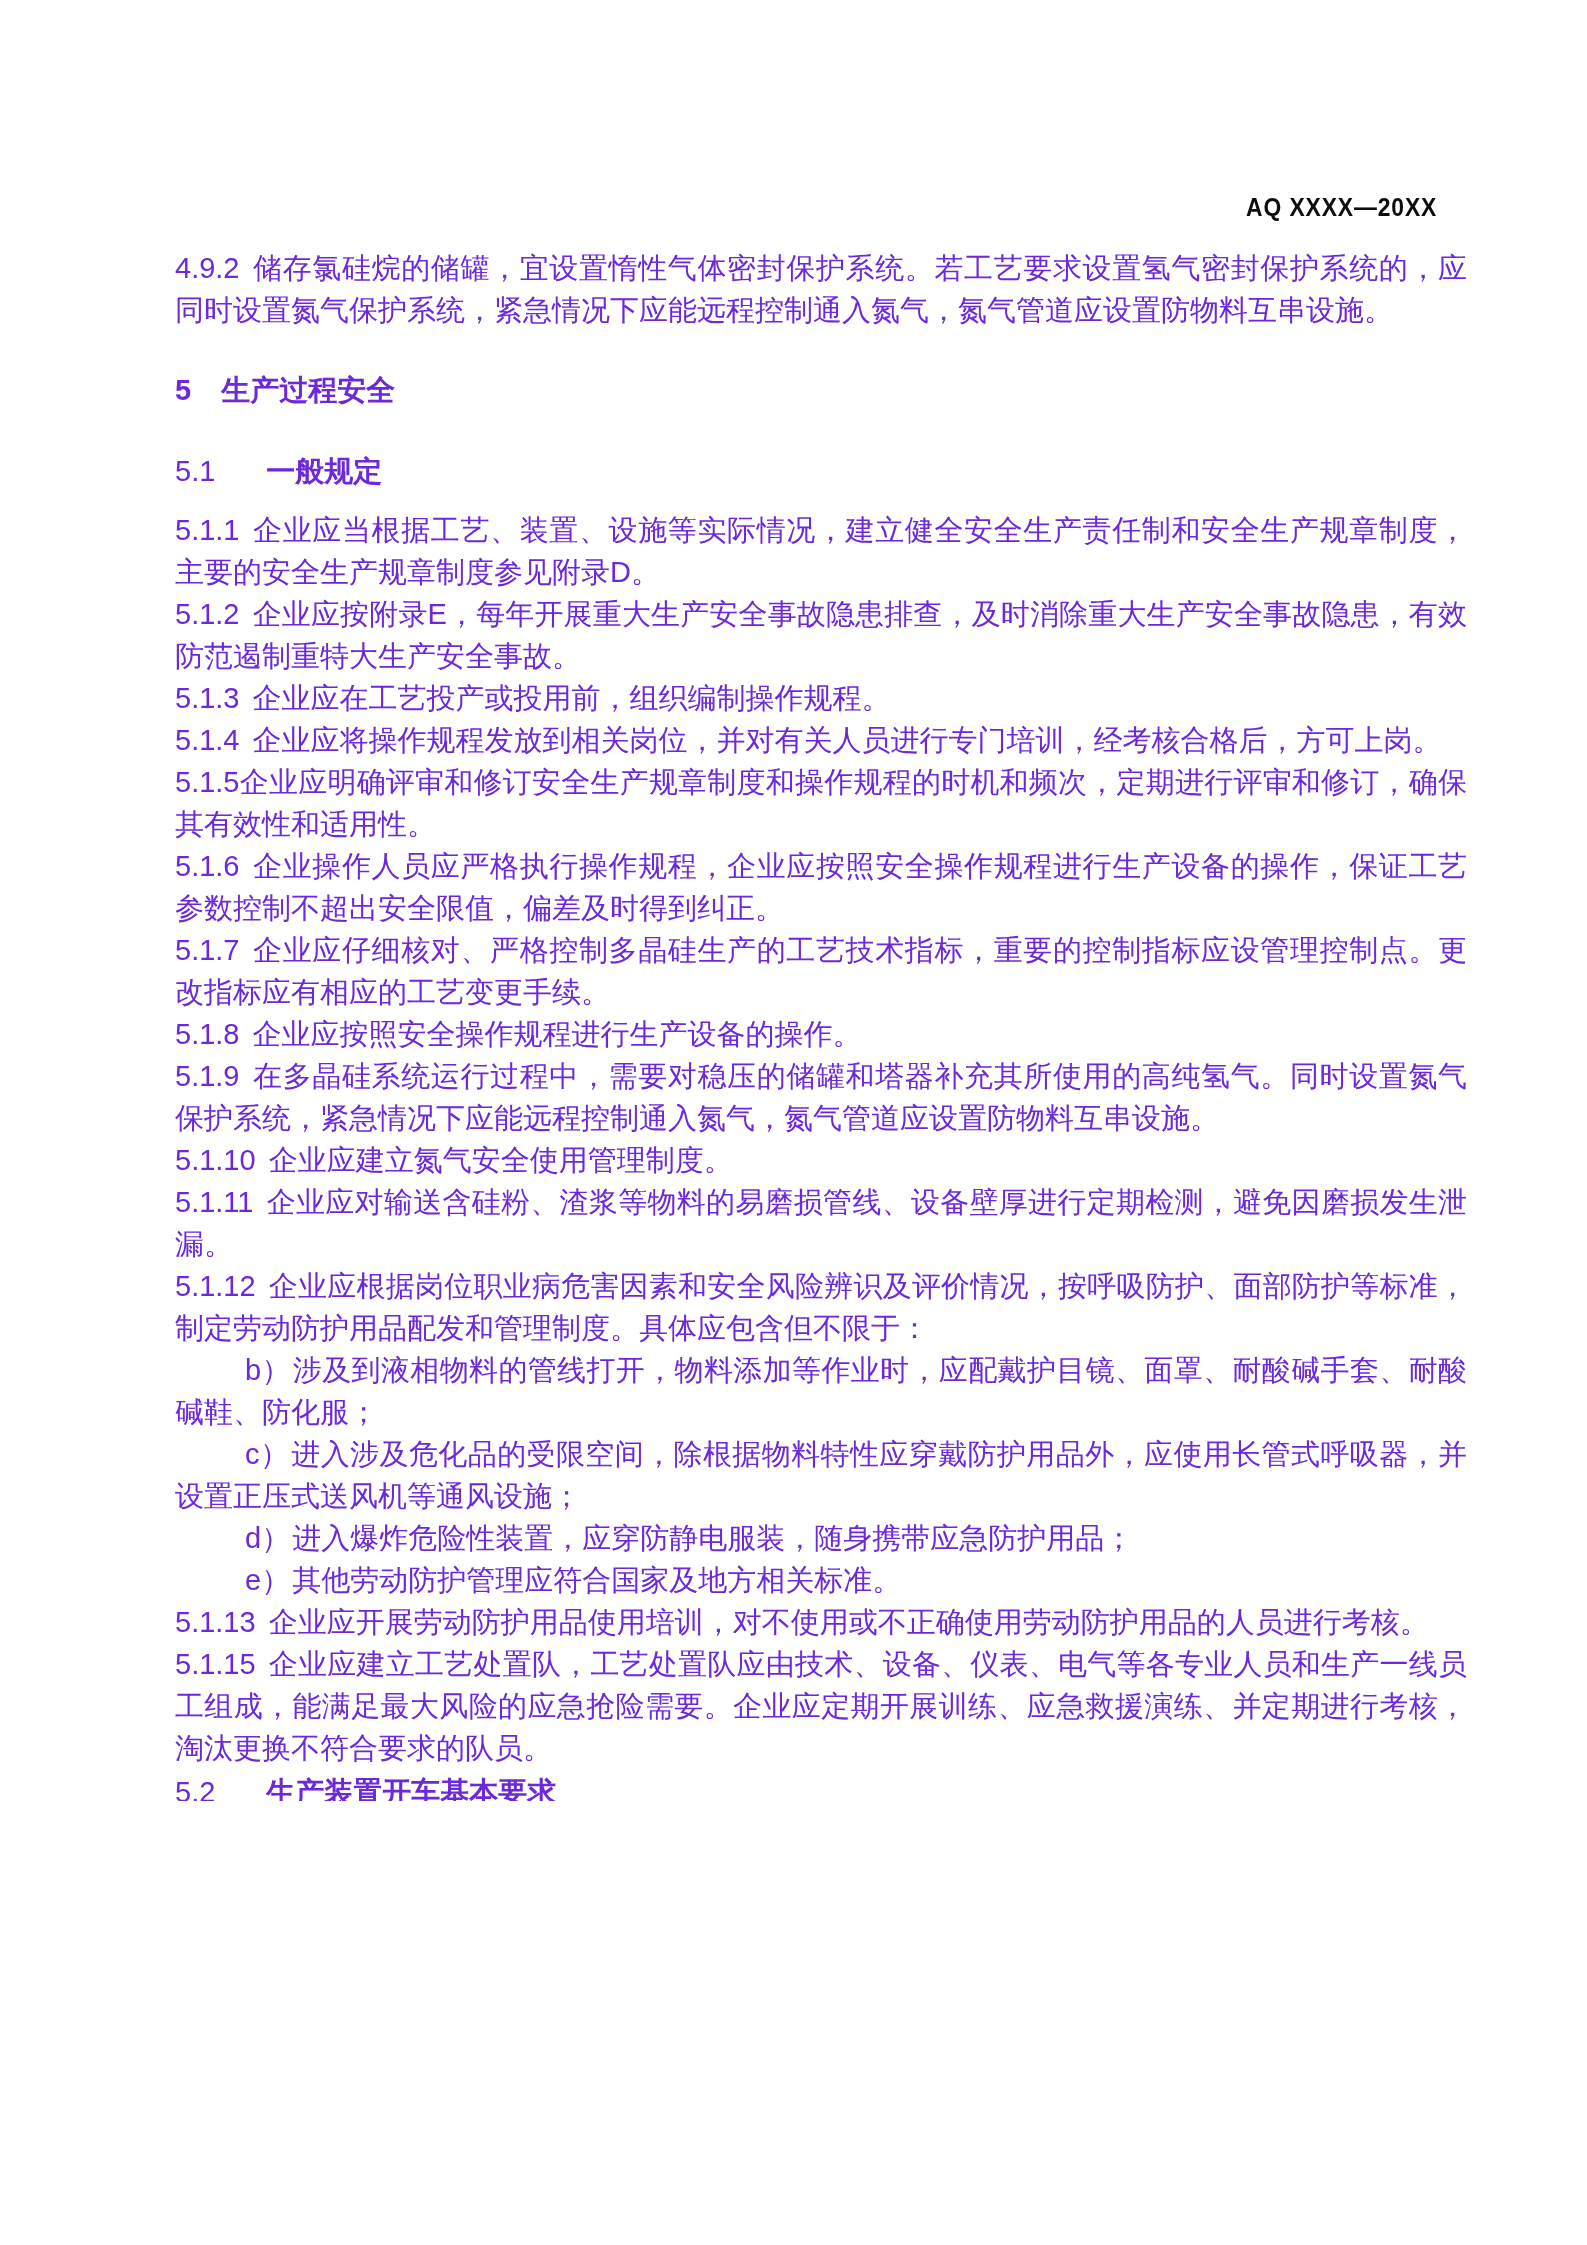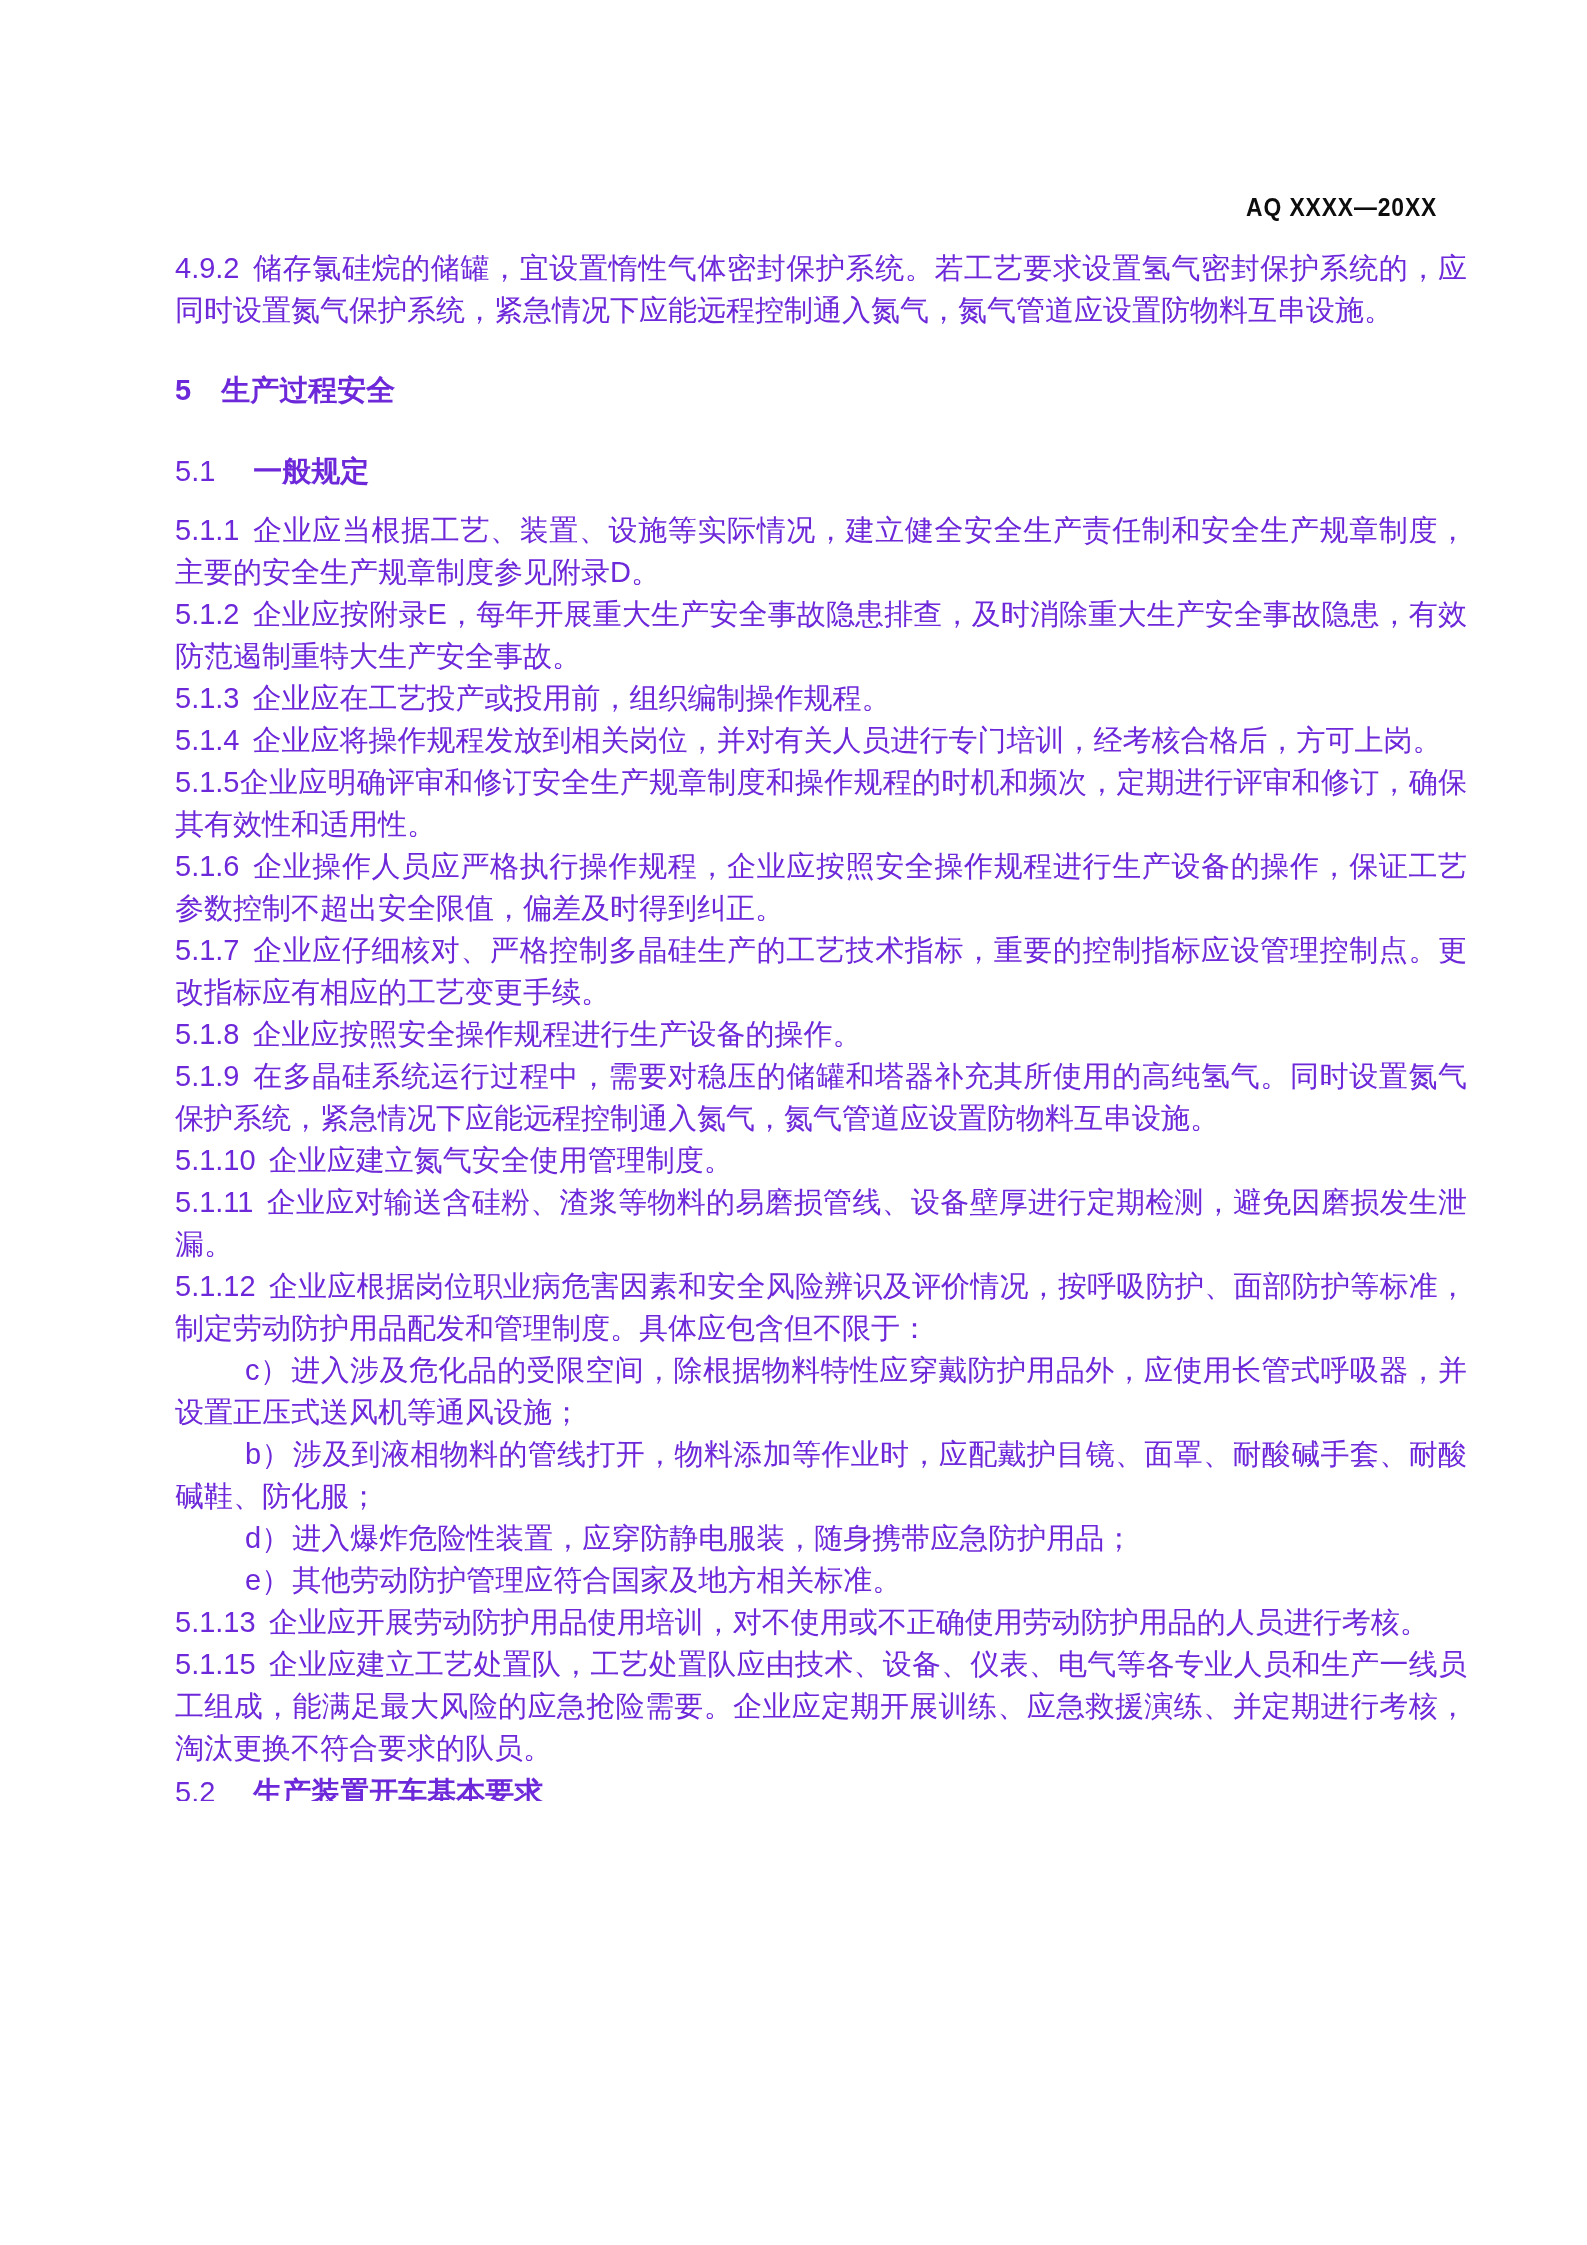--- a/index.html
+++ b/index.html
@@ -61,21 +61,21 @@
   }
   .h1 .num {
     margin-right: 30px;
   }
   .h2 {
     margin: 2px 0 17px 0 !important;
     text-align: left;
   }
   .h2 .num {
     font-weight: 400;
-    margin-right: 38px;
+    margin-right: 51px;
   }
   .h2 .ttl {
     font-weight: 700;
   }
   .page-number {
     position: absolute;
     top: 2046px;
     right: 147px;
     font-family: "Liberation Serif", "DejaVu Serif", serif;
     font-size: 27px;
@@ -107,22 +107,22 @@
       <p class="para"><span class="num">5.1.3</span><span class="txt">企业应在工艺投产或投用前，组织编制操作规程。</span></p>
       <p class="para"><span class="num">5.1.4</span><span class="txt">企业应将操作规程发放到相关岗位，并对有关人员进行专门培训，经考核合格后，方可上岗。</span></p>
       <p class="para nospace"><span class="num">5.1.5</span><span class="txt">企业应明确评审和修订安全生产规章制度和操作规程的时机和频次，定期进行评审和修订，确保其有效性和适用性。</span></p>
       <p class="para"><span class="num">5.1.6</span><span class="txt">企业操作人员应严格执行操作规程，企业应按照安全操作规程进行生产设备的操作，保证工艺参数控制不超出安全限值，偏差及时得到纠正。</span></p>
       <p class="para"><span class="num">5.1.7</span><span class="txt">企业应仔细核对、严格控制多晶硅生产的工艺技术指标，重要的控制指标应设管理控制点。更改指标应有相应的工艺变更手续。</span></p>
       <p class="para"><span class="num">5.1.8</span><span class="txt">企业应按照安全操作规程进行生产设备的操作。</span></p>
       <p class="para"><span class="num">5.1.9</span><span class="txt">在多晶硅系统运行过程中，需要对稳压的储罐和塔器补充其所使用的高纯氢气。同时设置氮气保护系统，紧急情况下应能远程控制通入氮气，氮气管道应设置防物料互串设施。</span></p>
       <p class="para"><span class="num">5.1.10</span><span class="txt">企业应建立氮气安全使用管理制度。</span></p>
       <p class="para"><span class="num">5.1.11</span><span class="txt">企业应对输送含硅粉、渣浆等物料的易磨损管线、设备壁厚进行定期检测，避免因磨损发生泄漏。</span></p>
       <p class="para"><span class="num">5.1.12</span><span class="txt">企业应根据岗位职业病危害因素和安全风险辨识及评价情况，按呼吸防护、面部防护等标准，制定劳动防护用品配发和管理制度。具体应包含但不限于：</span></p>
+      <div class="list"><span class="num">b）</span><span class="txt">涉及到液相物料的管线打开，物料添加等作业时，应配戴护目镜、面罩、耐酸碱手套、耐酸碱鞋、防化服；</span></div>
       <div class="list"><span class="num">c）</span><span class="txt">进入涉及危化品的受限空间，除根据物料特性应穿戴防护用品外，应使用长管式呼吸器，并设置正压式送风机等通风设施；</span></div>
-      <div class="list"><span class="num">b）</span><span class="txt">涉及到液相物料的管线打开，物料添加等作业时，应配戴护目镜、面罩、耐酸碱手套、耐酸碱鞋、防化服；</span></div>
       <div class="list"><span class="num">d）</span><span class="txt">进入爆炸危险性装置，应穿防静电服装，随身携带应急防护用品；</span></div>
       <div class="list"><span class="num">e）</span><span class="txt">其他劳动防护管理应符合国家及地方相关标准。</span></div>
       <p class="para"><span class="num">5.1.13</span><span class="txt">企业应开展劳动防护用品使用培训，对不使用或不正确使用劳动防护用品的人员进行考核。</span></p>
       <p class="para"><span class="num">5.1.15</span><span class="txt">企业应建立工艺处置队，工艺处置队应由技术、设备、仪表、电气等各专业人员和生产一线员工组成，能满足最大风险的应急抢险需要。企业应定期开展训练、应急救援演练、并定期进行考核，淘汰更换不符合要求的队员。</span></p>
       <div class="h2"><span class="num">5.2</span><span class="ttl">生产装置开车基本要求</span></div>
     </div>
 
   <div class="page-number">7</div>
 
   <div class="watermark" style="color: rgb(237, 116, 8);">SOLARZOOM</div>

